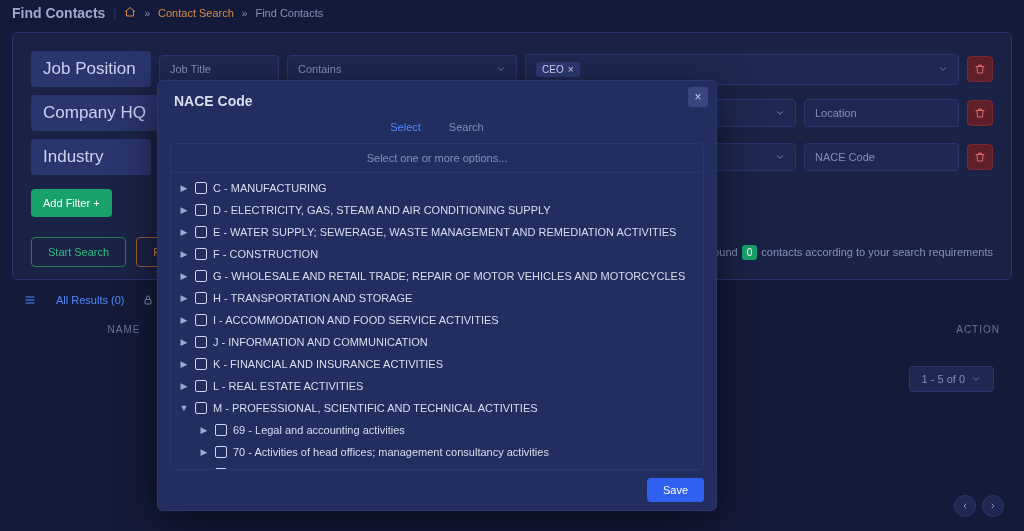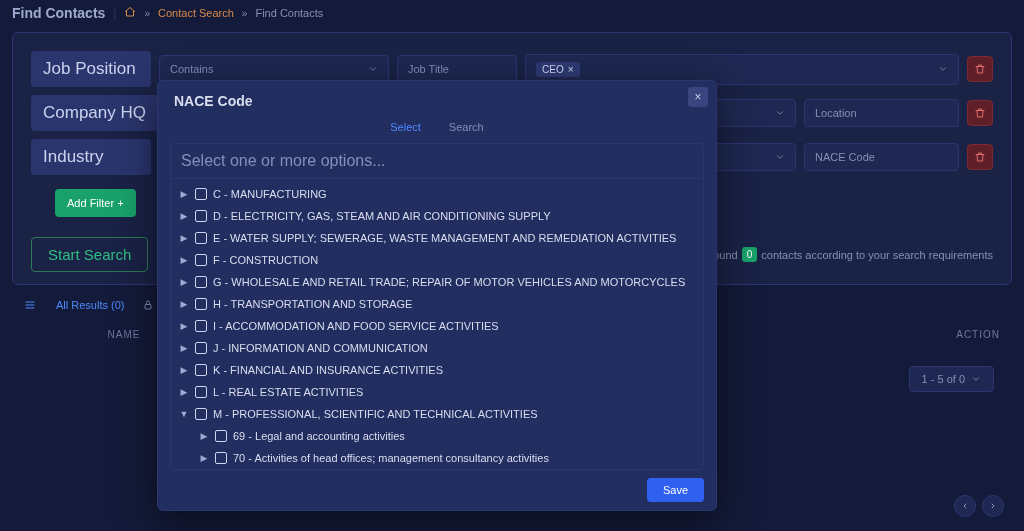--- a/index.html
+++ b/index.html
@@ -38,23 +38,23 @@
   .chip { background:#2a356e; color:#cbd2ee; padding:8px 12px; border-radius:4px; font-size:17px; min-width:120px; }
   .field { background:var(--panel2); border:1px solid var(--border); border-radius:4px; color:var(--muted); padding:7px 10px; font-size:11px; display:flex; align-items:center; }
   .sel-wide { flex:0 0 230px; justify-content:space-between; }
   .sel-fill { flex:1; justify-content:space-between; }
   .field.val { flex:0 0 155px; }
   .del-btn { width:26px; height:26px; flex:0 0 26px; border-radius:4px; background:var(--red); border:1px solid var(--red-border); display:flex; align-items:center; justify-content:center; }
   .del-btn svg { width:12px; height:12px; }
   .chev { width:10px; height:10px; }
   .tag { background:#2e3a74; border-radius:3px; padding:2px 6px; display:inline-flex; align-items:center; gap:4px; color:#d7ddf6; margin-right:4px; font-size:10px; }
   .tag .x { font-size:10px; cursor:pointer; }
-  .add-filter { background:var(--green); color:#fff; border:none; border-radius:4px; padding:8px 12px; font-size:11px; margin-top:6px;margin-left:24px; }
+  .add-filter { background:var(--green); color:#fff; border:none; border-radius:4px; padding:8px 12px; font-size:11px; margin-top:6px; }
   .actions-row { display:flex; align-items:center; justify-content:space-between; margin-top:20px; }
-  .btn-out { border:1px solid #2f7a56; color:#2fbf82; background:transparent; border-radius:4px; padding:8px 16px; font-size:15px; }
+  .btn-out { border:1px solid #2f7a56; color:#2fbf82; background:transparent; border-radius:4px; padding:8px 16px; font-size:11px; }
   .btn-out.orange { border-color:#a55e2b; color:var(--orange); }
   .found { color:var(--muted); font-size:11px; display:flex; align-items:center; gap:4px; }
   .badge { background:var(--green); color:#fff; padding:2px 5px; border-radius:3px; font-size:10px; }
   
   .tabs { display:flex; align-items:center; gap:18px; padding:10px 24px 0 24px; margin-top:4px; font-size:11px; }
   .tab { color:var(--muted); display:flex; align-items:center; gap:20px; }
   .tab.active { color:#4f8aff; }
   .tab .ico { width:12px; height:12px; }
   
   .tbl-hdr { display:flex; align-items:center; padding:18px 24px 0 24px; text-transform:uppercase; font-size:10px; letter-spacing:1px; color:#6c779f; }
@@ -66,21 +66,21 @@
   .pager-btn { width:22px; height:22px; border-radius:11px; background:var(--panel2); border:1px solid var(--border); display:flex; align-items:center; justify-content:center; }
   .pager-btn svg { width:8px; height:8px; }
   
   .modal { position:absolute; left:157px; top:80px; width:560px; height:431px; background:#222d60; border:1px solid var(--border); border-radius:6px; box-shadow:0 10px 40px rgba(0,0,0,.5); display:flex; flex-direction:column; }
   .modal-x { position:absolute; right:8px; top:6px; width:20px; height:20px; border-radius:3px; background:#3a4580; display:flex; align-items:center; justify-content:center; color:#c6cbe3; font-size:12px; }
   .modal-title { padding:12px 16px 8px 16px; color:#d9deef; font-size:14px; font-weight:600; }
   .modal-tabs { display:flex; gap:28px; justify-content:center; padding:4px 0 10px 0; font-size:11px; }
   .mt { color:var(--muted); }
   .mt.active { color:#4f8aff; }
   .modal-body { margin:0 12px; border:1px solid var(--border); border-radius:4px; flex:1; overflow:hidden; display:flex; flex-direction:column; }
-  .mb-hint { padding:8px 10px; color:var(--muted); font-size:16px; border-bottom:1px solid var(--border); }
+  .mb-hint { padding:8px 10px; color:var(--muted); font-size:11px; border-bottom:1px solid var(--border);text-align:center; }
   .tree { flex:1; overflow:auto; padding:4px 6px; }
   .node { display:flex; align-items:center; gap:6px; padding:2px 2px; color:#d9deef; font-size:11px; line-height:18px; }
   .node .caret { width:10px; text-align:center; color:#9ea9d0; font-size:9px; }
   .node.child { padding-left:22px; }
   .cb { width:12px; height:12px; border:1.5px solid #cfd5f0; border-radius:2px; flex:0 0 12px; }
   .modal-footer { display:flex; justify-content:flex-end; padding:8px 12px; }
   .save-btn { background:var(--blue); color:#fff; border:none; border-radius:4px; padding:6px 16px; font-size:11px; }
   svg { fill:none; stroke:currentColor; stroke-width:2; stroke-linecap:round; stroke-linejoin:round; }
 </style>
 </head>
@@ -98,27 +98,27 @@
   <span class="bc-sep">»</span>
   <span class="crumb accent">Contact Search</span>
   <span class="bc-sep">»</span>
   <span class="crumb">Find Contacts</span>
 </div>
 
 <div class="main-panel">
   
   <div class="filter-row">
     <span class="chip">Job Position</span>
+    <span class="field" style="flex:0 0 120px">Job Title</span>
     <span class="field sel-wide">
       <span>Contains</span>
       <svg class="chev" viewBox="0 0 24 24">
           <path d="M6 9l6 6 6-6"></path>
         </svg>
     </span>
-    <span class="field" style="flex:0 0 120px">Job Title</span>
     <span class="field sel-fill">
       <span>
         <span class="tag">
             <span>CEO</span>
             <span class="x">×</span>
           </span>
       </span>
       <svg class="chev" viewBox="0 0 24 24">
           <path d="M6 9l6 6 6-6"></path>
         </svg>

